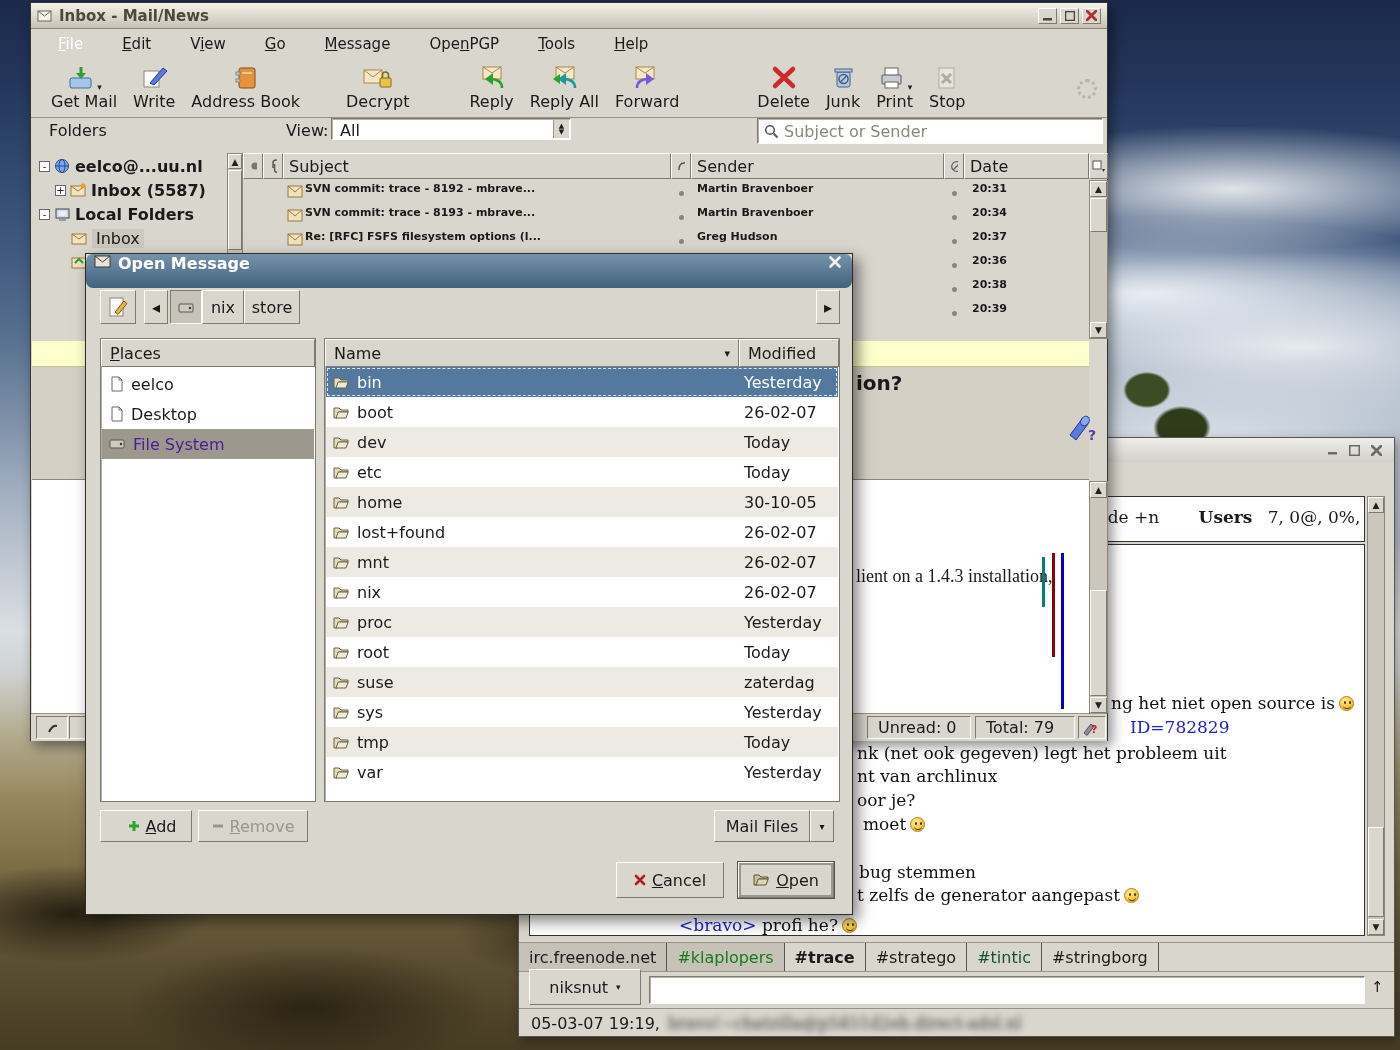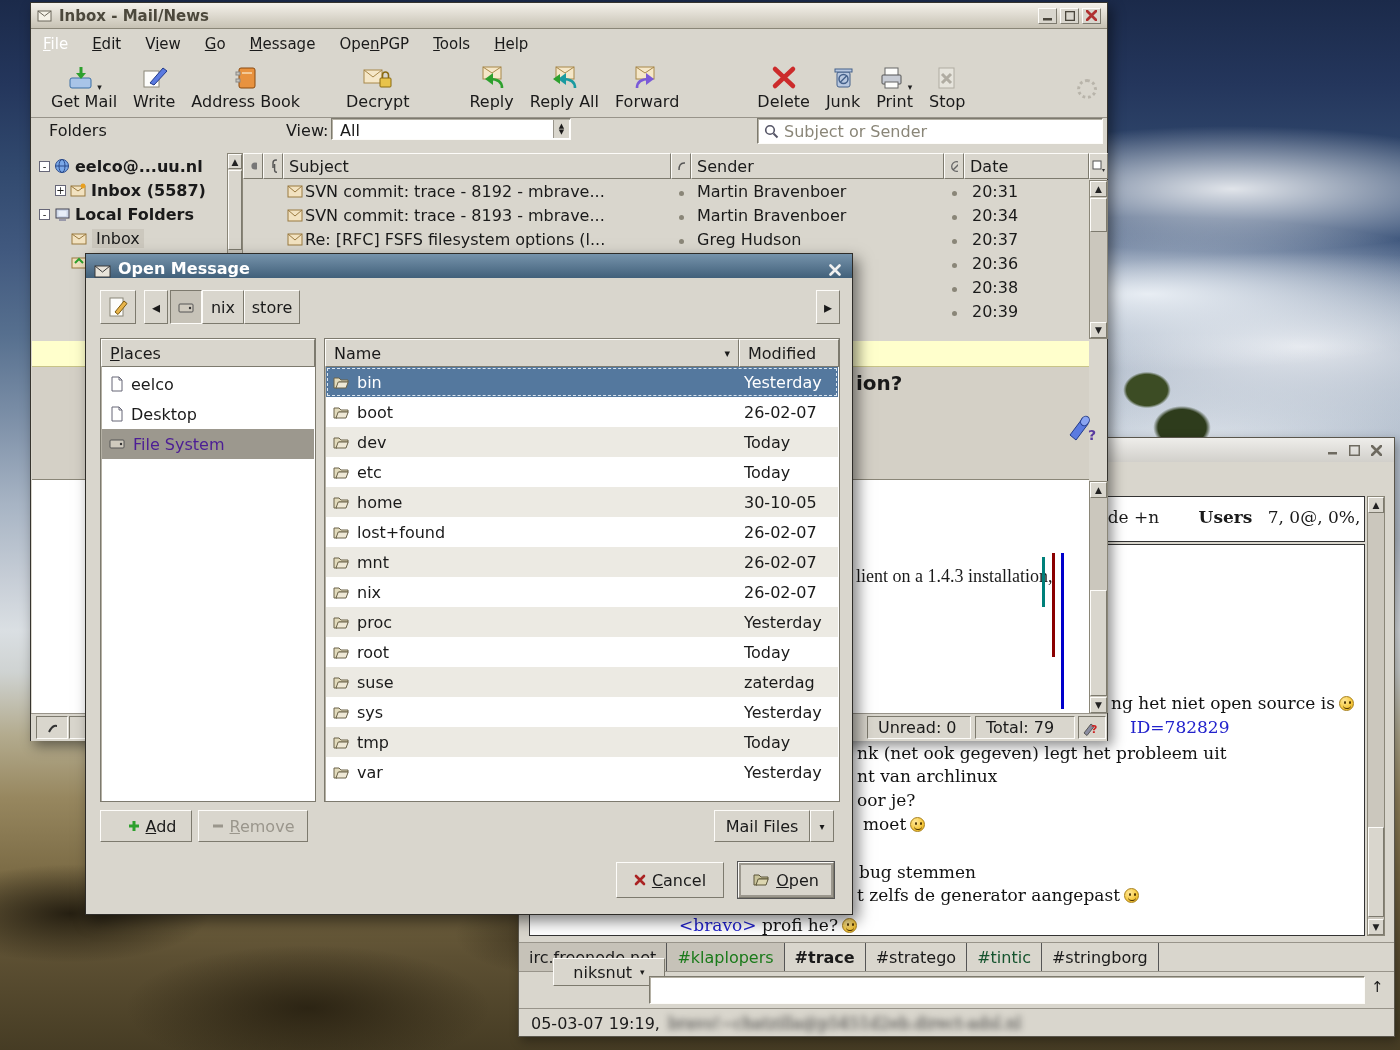--- a/index.html
+++ b/index.html
@@ -49,21 +49,21 @@
   .smiley .e1 { left:4px; } .smiley .e2 { left:9px; }
   .smiley .m { position:absolute; left:3px; top:8px; width:8px; height:4px; border-bottom:1.5px solid #4a3000; border-radius:0 0 6px 6px; }
 
   
   #mailwin { left:30px; top:2px; width:1078px; height:739px; background:#d9d6cd;
     border:1px solid #36342e; box-shadow:4px 5px 12px rgba(0,0,0,.45); z-index:20; }
   #mtitle { left:0; top:0; width:100%; height:26px; background:linear-gradient(#f4f1ea,#c7c2b4);
     border-bottom:1px solid #8a8678; display:flex; align-items:center; gap:6px; padding:0 6px; }
   #mtitle .t { font-weight:bold; color:#4c483c; font-size:15px; }
   #menubar { left:0; top:27px; width:100%; height:27px; display:flex; align-items:center; gap:24px; padding-left:12px; }
-  #menubar .mi { color:#1a1a1a; }
+  #menubar .mi { color:#1a1a1a;margin-left:15px; }
   #menubar .mi.sel { color:#fff; }
   #toolbar { left:0; top:54px; width:100%; height:61px; border-bottom:1px solid #98948a;
     display:flex; align-items:flex-end; padding:4px 10px 4px 12px; }
   .tbtn { display:flex; flex-direction:column; align-items:center; padding:1px 8px; }
   .trow { display:flex; align-items:center; height:28px; }
   .tlabel { font-size:16px; line-height:20px; }
   .darr { font-size:9px; color:#222; margin-left:1px; align-self:flex-end; }
   #spinner { margin-left:auto; width:20px; height:20px; border:3px dotted #b8b4aa; border-radius:50%; margin-bottom:14px; }
 
   #band-folders { left:18px; top:118px; font-size:16px; }
@@ -80,40 +80,40 @@
   .frow { position:absolute; height:24px; display:flex; align-items:center; gap:4px; font-size:16px; }
   .exp { width:11px; height:11px; background:#fff; border:1px solid #667; font-size:10px; line-height:9px;
          text-align:center; color:#222; }
   .fbold { font-weight:bold; }
   .fsel { background:#ccc8be; padding:0 4px; }
   #treeline { left:63px; top:345px; height:350px; width:0; border-left:1px dotted #8a8678; }
 
   
   .hcell { position:absolute; top:150px; height:26px; background:#d9d6cd; border:1px solid;
     border-color:#fdfcf9 #7d7a6e #7d7a6e #fdfcf9; display:flex; align-items:center; padding:0 5px; font-size:16px; }
-  .mrow { position:absolute; height:24px; font-size:16px; }
+  .mrow { position:absolute; height:24px; font-size:11px;font-weight:bold; }
   .mdot { position:absolute; width:5px; height:5px; border-radius:50%; background:#8a8678; top:10px; }
   .menv { position:absolute; top:4px; }
 
   #yellowband { left:1px; top:338px; width:1057px; height:26px; background:#ffffcc; border-bottom:1px solid #c8c487; }
   #prevhead { left:1px; top:364px; width:1057px; height:112px; background:#d4d0c6; }
   #prevsubj { left:824px; top:4px; font-size:20px; font-weight:bold; }
   #prevbody { left:1px; top:476px; width:1057px; height:234px; background:#fff; border-top:1px solid #8a8678; }
   #prevtext { left:824px; top:86px; font-family:Liberation Serif, serif; font-size:18px; }
   .qbar { position:absolute; width:3px; }
 
   #mstatus { left:0; top:710px; width:100%; height:28px; border-top:1px solid #98948a; background:#d9d6cd; }
   .statbox { position:absolute; top:2px; height:23px; border:1px solid; border-color:#7d7a6e #fdfcf9 #fdfcf9 #7d7a6e;
     display:flex; align-items:center; padding:0 10px; font-size:16px; }
 
   
   #dialog { left:85px; top:253px; width:768px; height:662px; background:#d9d6cd;
     border:1px solid #2e2c28; box-shadow:5px 6px 14px rgba(0,0,0,.5); z-index:30; }
-  #dtitle { left:0; top:0; width:100%; height:24px; background:linear-gradient(#7693ab,#41607a);
-    display:flex; align-items:flex-end; gap:7px; padding:0 8px; }
+  #dtitle { left:0; top:0; width:100%; height:34px; background:linear-gradient(#7693ab,#41607a);
+    display:flex; align-items:flex-start; gap:7px; padding:0 8px;border-radius:7px; }
   #dtitle .t { color:#fff; font-weight:bold; font-size:16px; }
   .pathbtn { position:absolute; top:36px; height:34px; }
   #places { left:14px; top:84px; width:216px; height:464px; background:#fff; border:1px solid #7d7a6e;
     box-shadow:inset 1px 1px 0 #b5b1a5; }
   #places .hdr { position:absolute; left:0; top:0; width:100%; height:28px; background:#d9d6cd;
     border:1px solid; border-color:#fdfcf9 #7d7a6e #7d7a6e #fdfcf9; display:flex; align-items:center; padding:0 8px; font-size:16px; }
   .prow { position:absolute; left:1px; width:212px; height:30px; display:flex; align-items:center; gap:7px; padding:0 7px; font-size:16px; }
   .prow.sel { background:#9c988e; color:#4c1d95; }
   #filelist { left:238px; top:84px; width:516px; height:464px; background:#fff; border:1px solid #7d7a6e;
     box-shadow:inset 1px 1px 0 #b5b1a5; }
@@ -137,21 +137,21 @@
     font-family:"DejaVu Serif",serif; font-size:17px; overflow:hidden; }
   #ircmain { left:10px; top:106px; width:836px; height:392px; background:#fff; border:1px solid #333; overflow:hidden; }
   #ircsb { left:848px; top:58px; width:18px; height:440px; }
   .iline { position:absolute; font-family:"DejaVu Serif",serif; font-size:17px; white-space:nowrap; color:#111; }
   .ilink { color:#2222cc; }
   #irctabs { left:0; top:504px; width:100%; height:30px; border-top:1px solid #98948a; border-bottom:1px solid #98948a;
     display:flex; align-items:stretch; }
   .tab { display:flex; align-items:center; padding:0 10px; border-right:1px solid #555; font-size:16px; }
   .tab.dim { background:#c6c2b8; }
   .tab.active { font-weight:bold; }
-  #ircnick { left:10px; top:520px; width:112px; height:28px; display:flex; align-items:center; justify-content:center; gap:8px; font-size:16px;margin-left:24px; }
+  #ircnick { left:10px; top:531px; width:112px; height:36px; display:flex; align-items:center; justify-content:center; gap:8px; font-size:16px; }
   #ircinput { left:130px; top:538px; width:716px; height:28px; }
   #ircinput input { width:100%; height:100%; border:none; outline:none; background:transparent; font:16px "DejaVu Sans",sans-serif; }
   #ircsend { left:852px; top:540px; font-size:15px; }
   #ircstatus { left:0; top:570px; width:100%; height:29px; border-top:1px solid #98948a; display:flex; align-items:center;
     padding:0 12px; gap:8px; font-size:16px; }
   .blurred { filter:blur(3px); color:#3a3a3a; font-family:"DejaVu Serif",serif; }
 </style>
 </head>
 <body>
 

